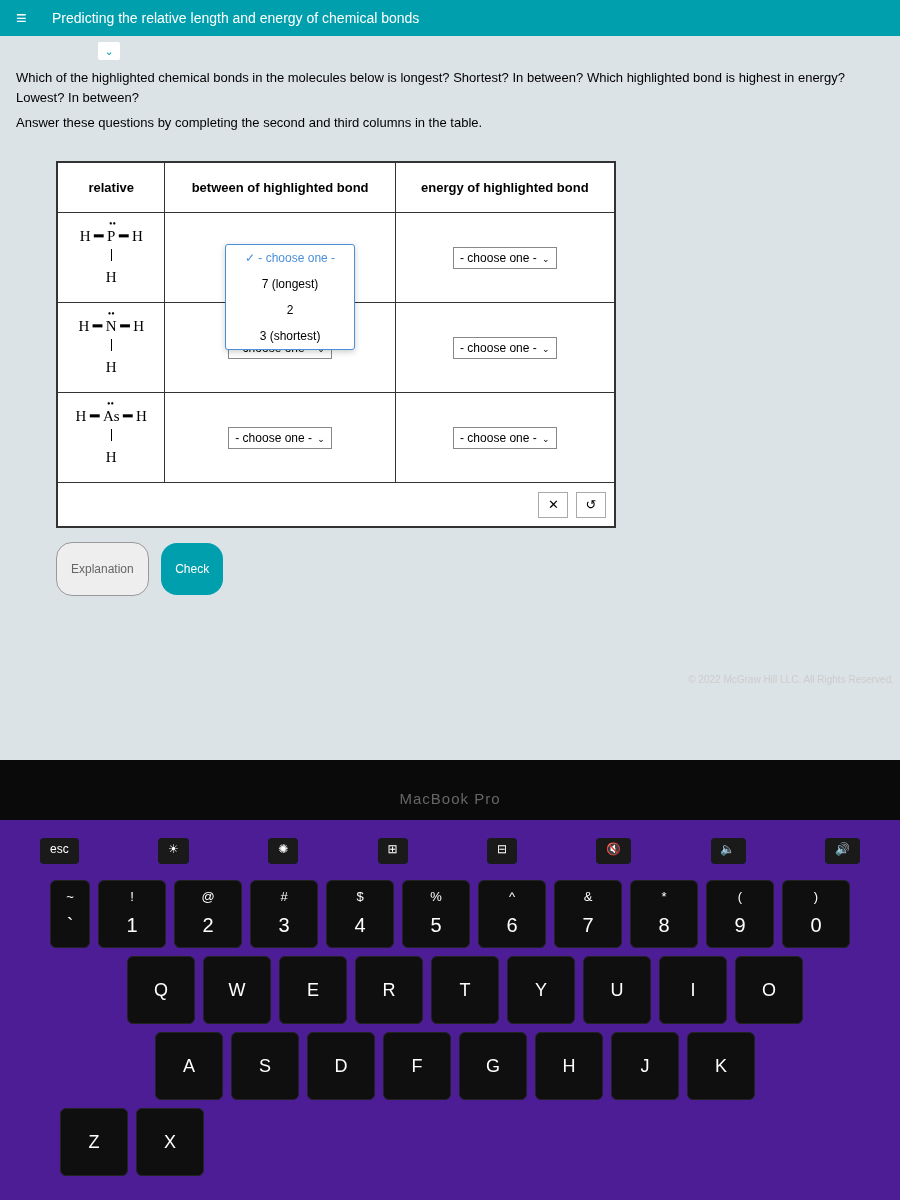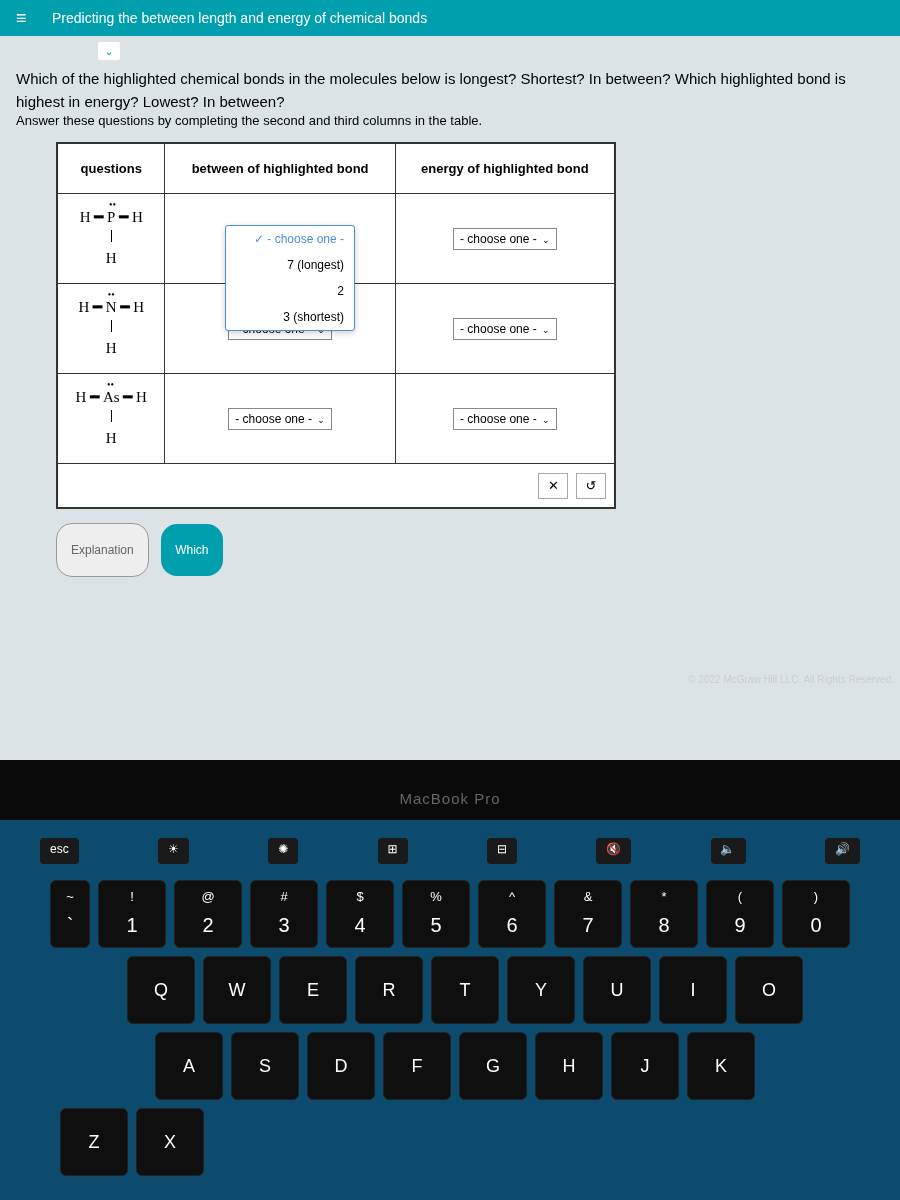--- a/index.html
+++ b/index.html
@@ -3,69 +3,69 @@
 <meta charset="utf-8">
 <style>
 *{box-sizing:border-box;margin:0;padding:0}
 body{font-family:Arial,sans-serif;background:#0a0a0a;height:1200px;width:900px;overflow:hidden;position:relative}
 .screen{position:absolute;top:0;left:0;right:0;height:760px;background:#dce3e6}
 .header{background:#009fae;color:#fff;padding:8px 16px;display:flex;align-items:center;height:36px}
 .hamburger{display:inline-block;width:20px;font-size:18px;margin-right:16px}
 .title{font-size:14px}
 .dropdown-arrow{display:inline-block;background:#fff;color:#009fae;width:22px;height:18px;text-align:center;line-height:18px;font-size:11px;border-radius:2px;cursor:pointer;margin:6px 0 0 20px}
 .content{padding:8px 16px 16px 16px;background:#dce3e6}
-.question{font-size:15px;line-height:1.5;margin-bottom:0}
-.instruction{font-size:13px;margin-bottom:14px}
+.question{font-size:13px;line-height:1.5;margin-bottom:8px}
+.instruction{font-size:13px;margin-bottom:31px}
 .table-wrap{background:#fff;border:1px solid #333;margin-left:40px;width:560px;padding:0}
 table{border-collapse:collapse;width:100%}
 th,td{border:1px solid #333;padding:10px;vertical-align:middle;text-align:center;font-size:13px}
 th{font-weight:bold;height:50px}
 td{height:90px}
 .compound{font-family:'Times New Roman',serif;font-size:15px;text-align:center;line-height:1.3}
 .select-box{display:inline-block;border:1px solid #888;background:#fff;padding:3px 6px;font-size:12px;cursor:pointer;position:relative}
 .select-box.open{border:1px solid #4a90d9}
 .chev{font-size:9px;margin-left:2px}
-.dropdown-menu{position:absolute;top:-4px;left:-4px;background:#fff;border:1px solid #4a90d9;box-shadow:0 2px 6px rgba(0,0,0,0.2);z-index:10;min-width:130px;border-radius:3px;text-align:right}
+.dropdown-menu{position:absolute;top:-4px;left:-4px;background:#fff;border:1px solid #4a90d9;box-shadow:0 2px 6px rgba(0,0,0,0.2);z-index:10;min-width:130px;border-radius:3px;text-align:center}
 .dropdown-menu div{padding:6px 10px;font-size:12px;cursor:pointer}
 .dropdown-menu div:first-child{color:#4a90d9}
 .tool-row{text-align:right;padding:8px}
 .tool-btn{display:inline-block;border:1px solid #aaa;background:#fff;width:30px;height:26px;line-height:24px;text-align:center;margin-left:4px;cursor:pointer;font-size:13px}
 .bottom-bar{margin:14px 0 0 40px}
 .btn{display:inline-block;padding:19px 14px;border-radius:16px;font-size:12px;cursor:pointer;margin-right:8px}
 .btn-exp{border:1px solid #999;background:#eee;color:#666}
 .btn-check{background:#009fae;color:#fff;border:none}
 .copyright{position:absolute;right:6px;bottom:75px;font-size:10px;color:#ccc}
 .laptop-label{position:absolute;top:790px;left:0;right:0;text-align:center;color:#666;font-size:15px;letter-spacing:1px}
-.keyboard{position:absolute;top:820px;left:0;right:0;bottom:0;background:#0c4a6e;padding:10px 0 0 0}
+.keyboard{position:absolute;top:820px;left:0;right:0;bottom:0;background:#4c1d95;padding:10px 0 0 0}
 .touchbar{display:flex;justify-content:space-between;padding:8px 40px;height:42px}
 .tbkey{color:#fff;font-size:12px;background:#1a1a1a;padding:4px 10px;border-radius:4px}
 .krow{display:flex;justify-content:center;gap:8px;margin:8px 0}
 .key{background:#0f0f0f;border:1px solid #222;border-radius:6px;color:#fff;min-width:68px;height:68px;display:flex;flex-direction:column;align-items:center;justify-content:center;font-size:18px;position:relative}
 .key .upper{font-size:13px;position:absolute;top:8px}
 .key .lower{position:absolute;bottom:10px;font-size:20px}
 .key.tilde{min-width:40px}
 .bold-bond{font-weight:bold}
 </style>
 </head>
 <body>
 
 <div class="screen">
   <div class="header">
     <span class="hamburger">≡</span>
-    <span class="title">Predicting the between length and energy of chemical bonds</span>
+    <span class="title">Predicting the relative length and energy of chemical bonds</span>
   </div>
   <div style="padding-left:78px"><span class="dropdown-arrow">⌄</span></div>
   <div class="content">
     <div class="question">Which of the highlighted chemical bonds in the molecules below is longest? Shortest? In between? Which highlighted bond is highest in energy? Lowest? In between?</div>
     <div class="instruction">Answer these questions by completing the second and third columns in the table.</div>
     <div class="table-wrap" style="position:relative">
       <table>
         <thead>
           <tr>
-            <th>questions</th>
+            <th>relative</th>
             <th style="position:relative">between of highlighted bond</th>
             <th>energy of highlighted bond</th>
           </tr>
         </thead>
         <tbody>
           <tr>
             <td>
               <div class="compound">
                 H&nbsp;<span class="bold-bond">━</span>&nbsp;<span style="position:relative"><span style="position:absolute;top:-11px;left:2px;font-size:10px">••</span><span>P</span></span>&nbsp;<span class="bold-bond">━</span>&nbsp;H<br>
                 <span style="display:inline-block;width:1px;height:12px;background:#000;margin:2px 0"></span><br>
@@ -121,21 +121,21 @@
             <td colspan="3" class="tool-row" style="border-top:1px solid #333;height:44px">
               <span class="tool-btn">✕</span>
               <span class="tool-btn">↺</span>
             </td>
           </tr>
         </tbody>
       </table>
     </div>
     <div class="bottom-bar">
       <span class="btn btn-exp">Explanation</span>
-      <span class="btn btn-check">Which</span>
+      <span class="btn btn-check">Check</span>
     </div>
   </div>
   <div class="copyright">© 2022 McGraw Hill LLC. All Rights Reserved.</div>
 </div>
 
 <div class="laptop-label">MacBook Pro</div>
 
 <div class="keyboard">
   <div class="touchbar">
     <span class="tbkey">esc</span>

